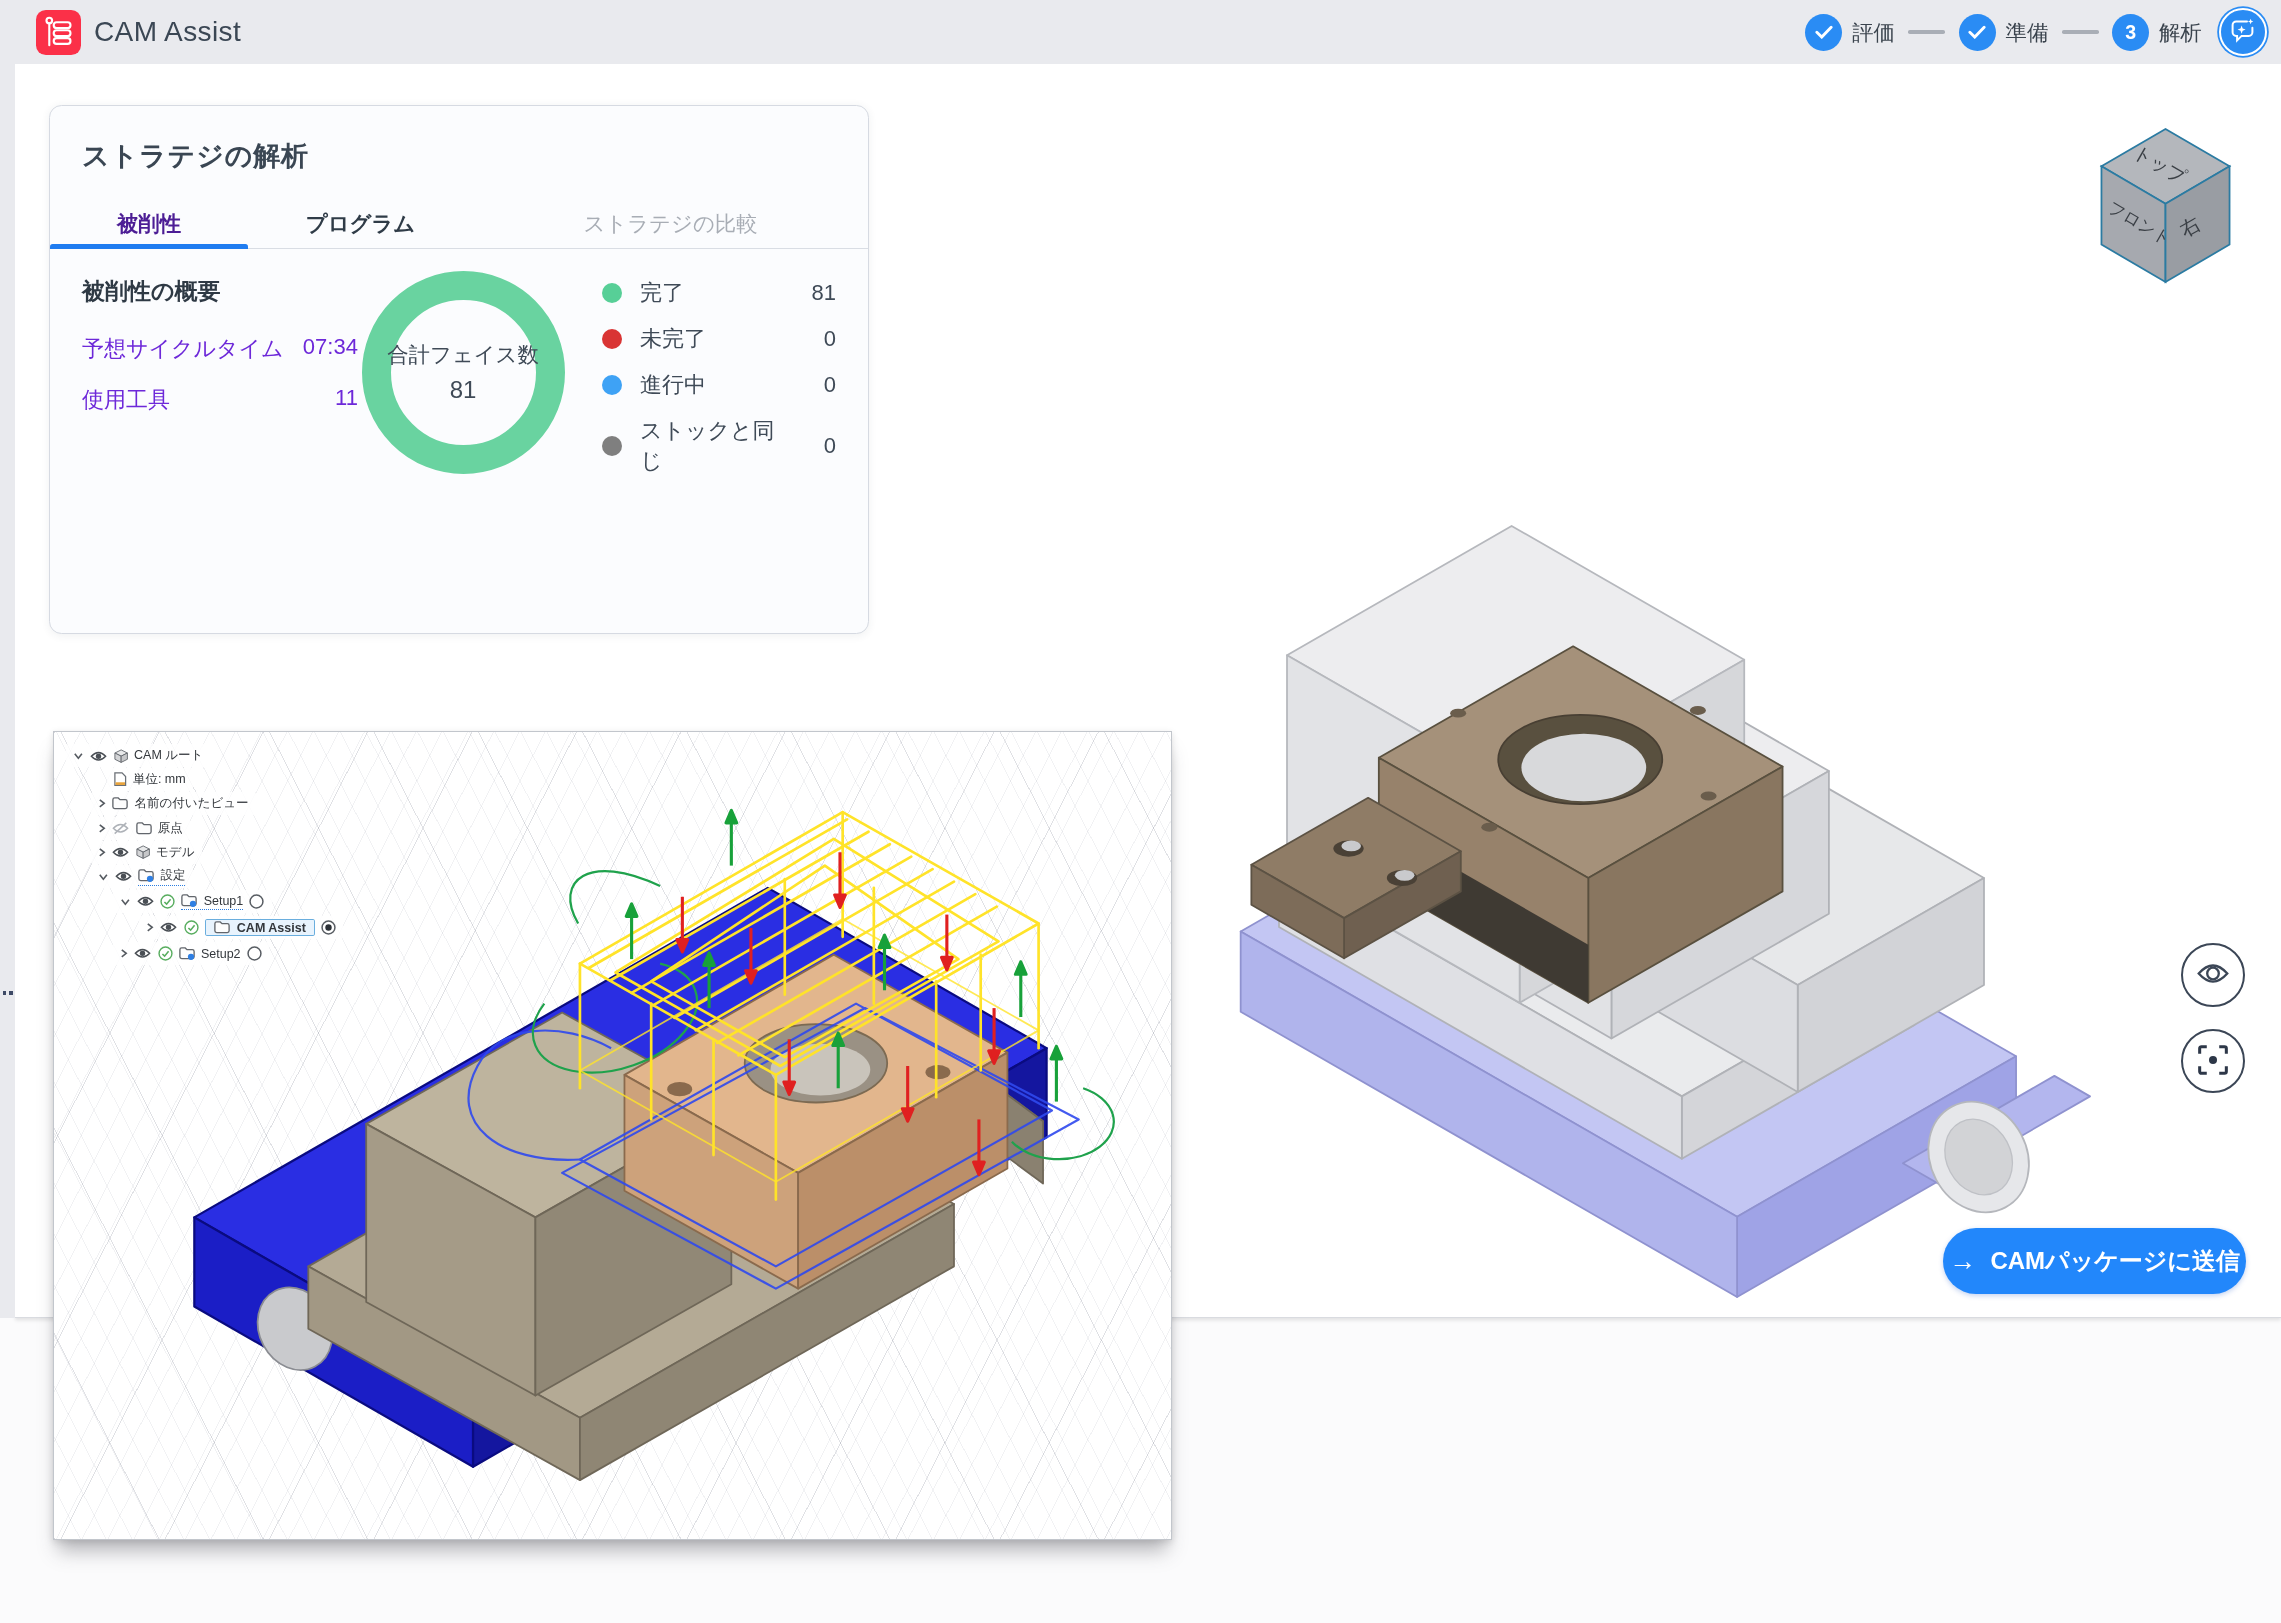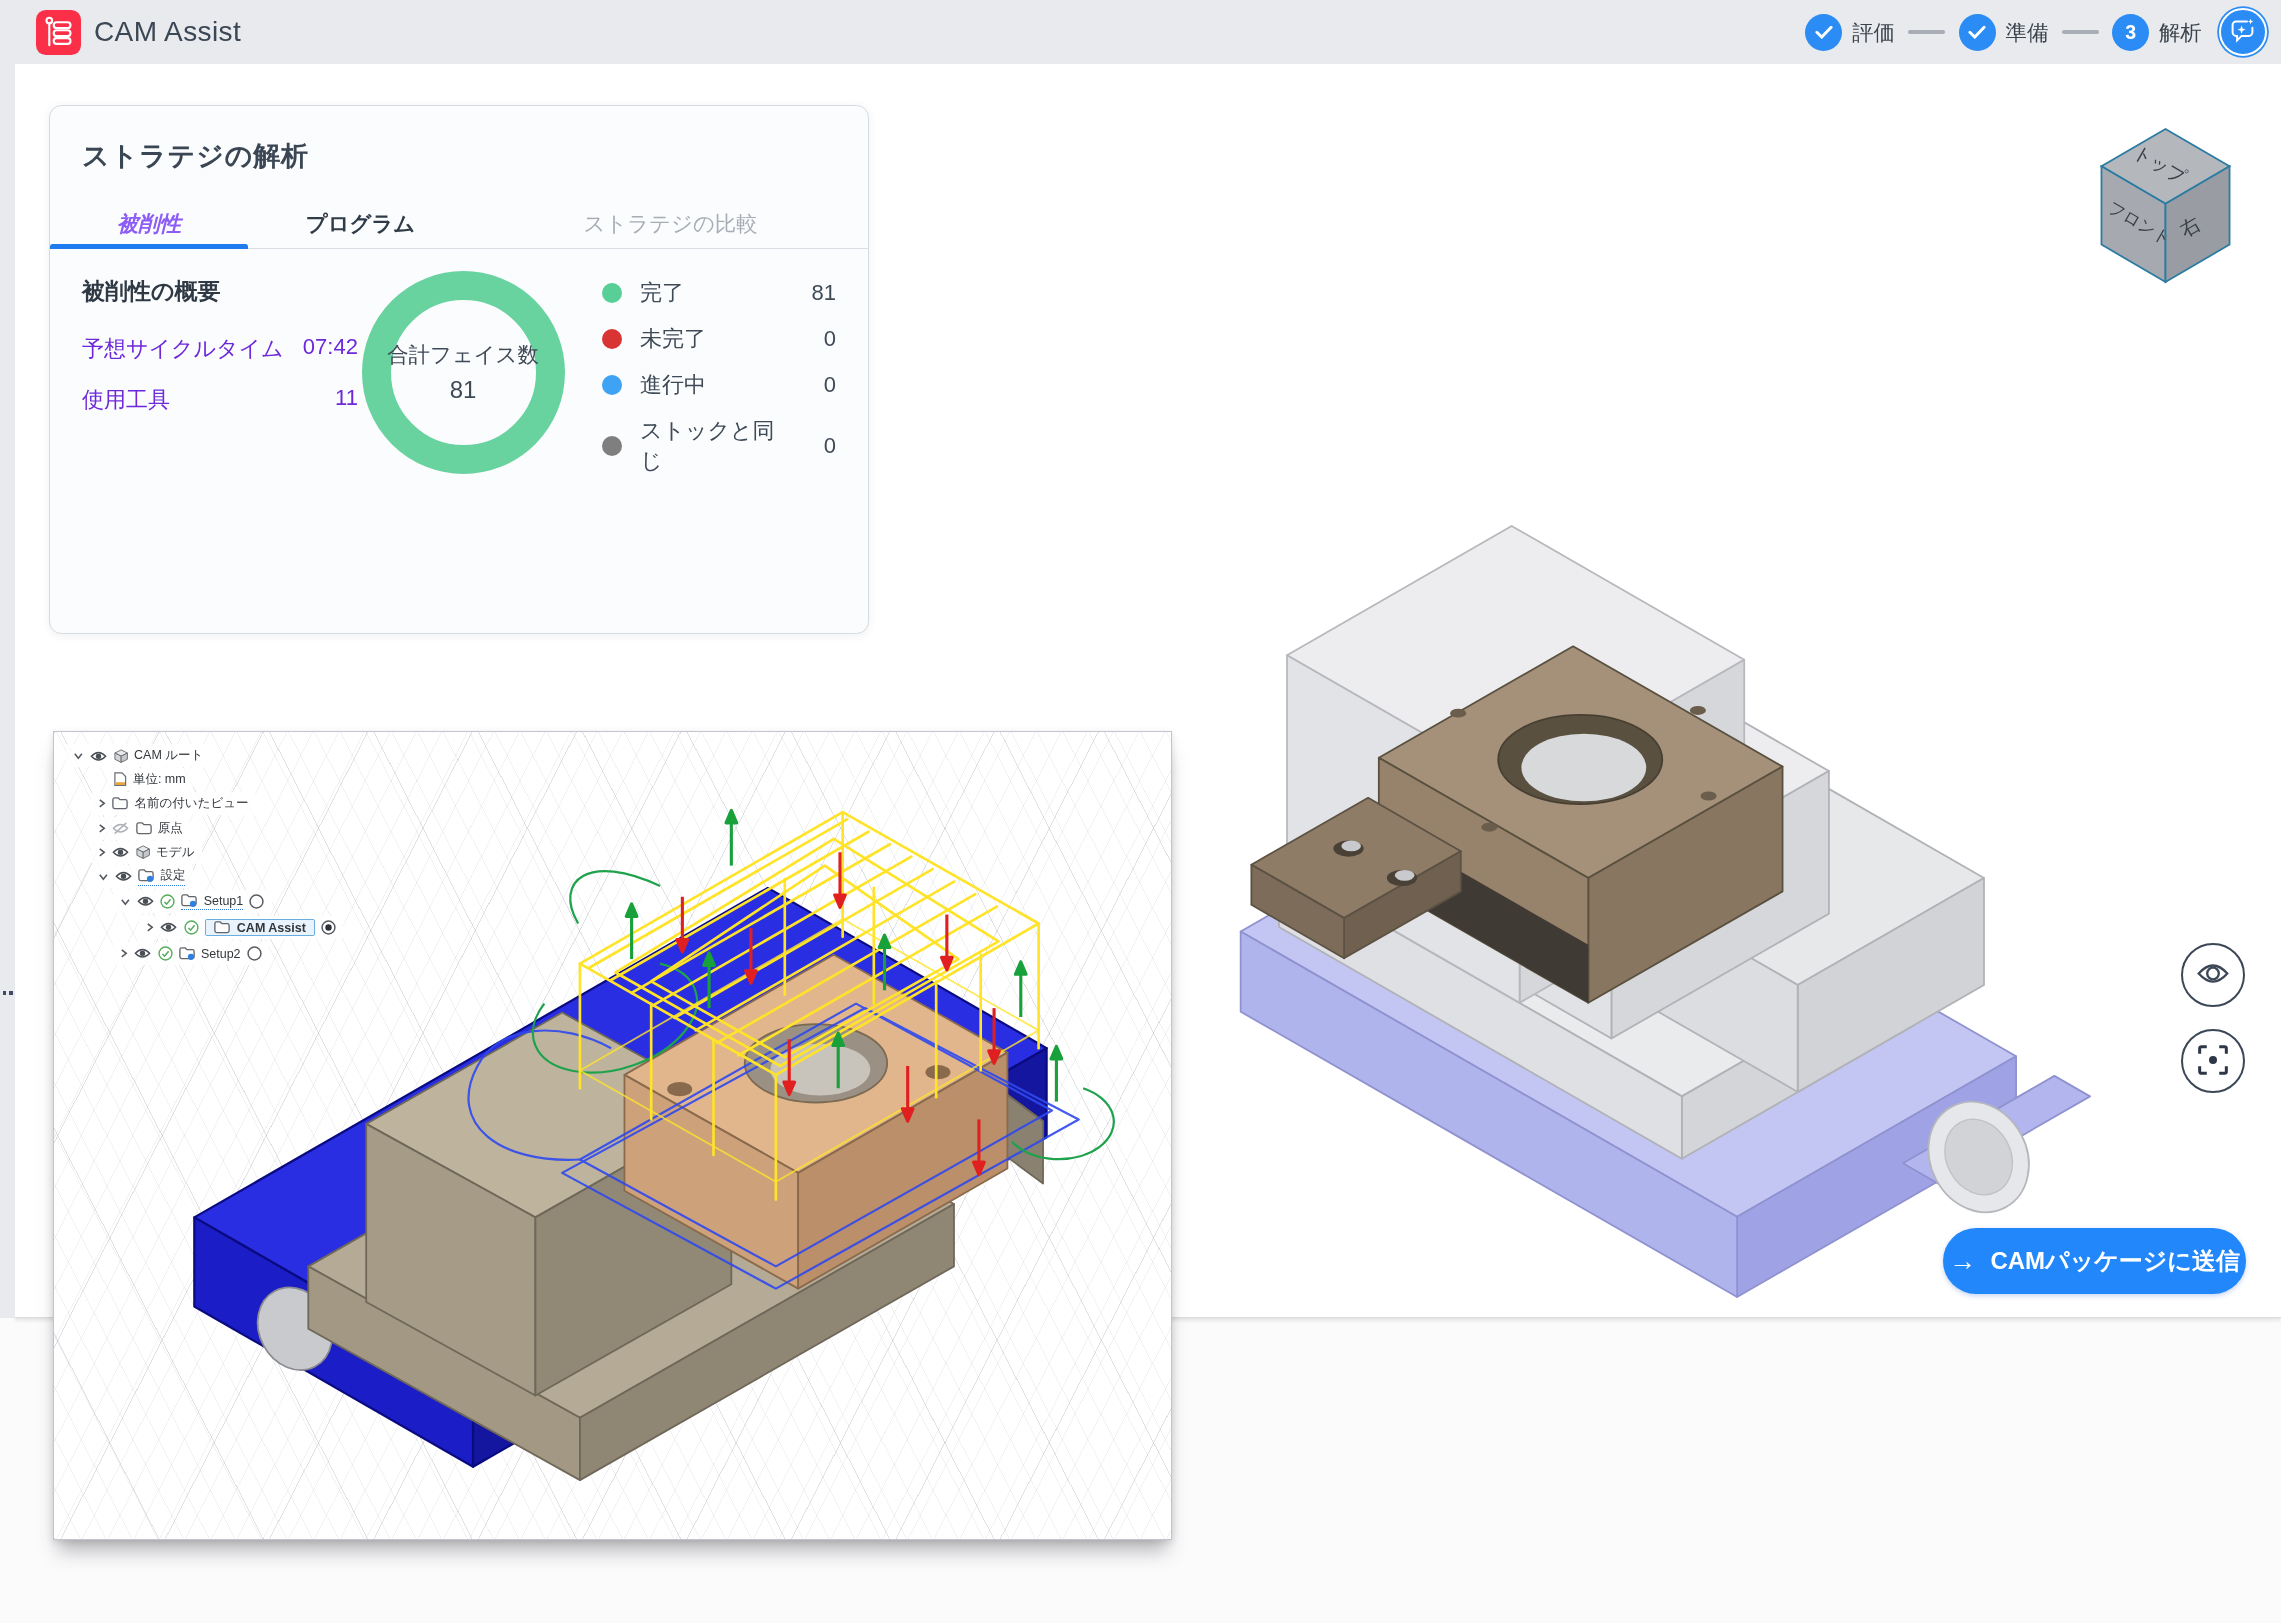--- a/index.html
+++ b/index.html
@@ -31,21 +31,21 @@
   .main-card { position:absolute; left:15px; top:64px; width:2266px; height:1254px; background:#ffffff;
     border-bottom:0.9px solid #d9dbe0; box-shadow:0 2.7px 3.6px rgba(0,0,0,.10); z-index:1; }
 
   
   .panel { position:absolute; left:49px; top:105px; width:820px; height:529px; background:#fbfcfe;
     border:0.9px solid #d6dae2; border-radius:12.5px; box-shadow:0 1.8px 9px rgba(40,50,70,.07);
     z-index:12; display:flex; flex-direction:column; overflow:hidden; }
   .panel-title { padding:32px 32px 0 32px; font-size:27px; font-weight:600; color:#3a4653; letter-spacing:0.9px; }
   .tabs { position:relative; margin-top:25px; display:flex; height:50px; border-bottom:0.9px solid #d9dde4; }
   .tab { display:flex; align-items:center; justify-content:center; font-size:21.4px; cursor:pointer; }
-  .tab-1 { width:198px; font-weight:bold; color:#8b5cf6;font-style:italic; }
+  .tab-1 { width:198px; font-weight:bold; color:#4c1d95; }
   .tab-2 { width:225px; font-weight:bold; color:#2f3b47; }
   .tab-3 { flex:1; color:#a8adb5; }
   .tab-underline { position:absolute; left:0; bottom:-0.9px; width:198px; height:4.5px; background:#1f7cf0; border-radius:2.7px 2.7px 0 0; }
   .panel-body { flex:1; display:flex; padding:27px 32px 0 32px; }
   .stats-col { width:294px; }
   .stats-head { font-size:23px; font-weight:bold; color:#2e3944; margin-bottom:27px; }
   .stat-row { display:flex; justify-content:space-between; font-size:22px; color:#6d28d9; margin-bottom:21.4px; }
   .donut-wrap { position:relative; width:203px; height:203px; margin-left:3.6px; margin-top:-5.3px; flex:none; }
   .donut { width:203px; height:203px; border-radius:50%; border:29px solid #69d3a0; }
   .donut-center { position:absolute; inset:0; display:flex; flex-direction:column; align-items:center;
@@ -211,21 +211,21 @@
       <div class="tab tab-1">被削性</div>
       <div class="tab tab-2">プログラム</div>
       <div class="tab tab-3">ストラテジの比較</div>
       <div class="tab-underline"></div>
     </div>
     <div class="panel-body">
       <div class="stats-col">
         <div class="stats-head">被削性の概要</div>
         <div class="stat-row">
           <span>予想サイクルタイム</span>
-          <span>07:42</span>
+          <span>07:34</span>
         </div>
         <div class="stat-row">
           <span>使用工具</span>
           <span>11</span>
         </div>
       </div>
       <div class="donut-wrap">
         <div class="donut"></div>
         <div class="donut-center">
           <span class="donut-label">合計フェイス数</span>

